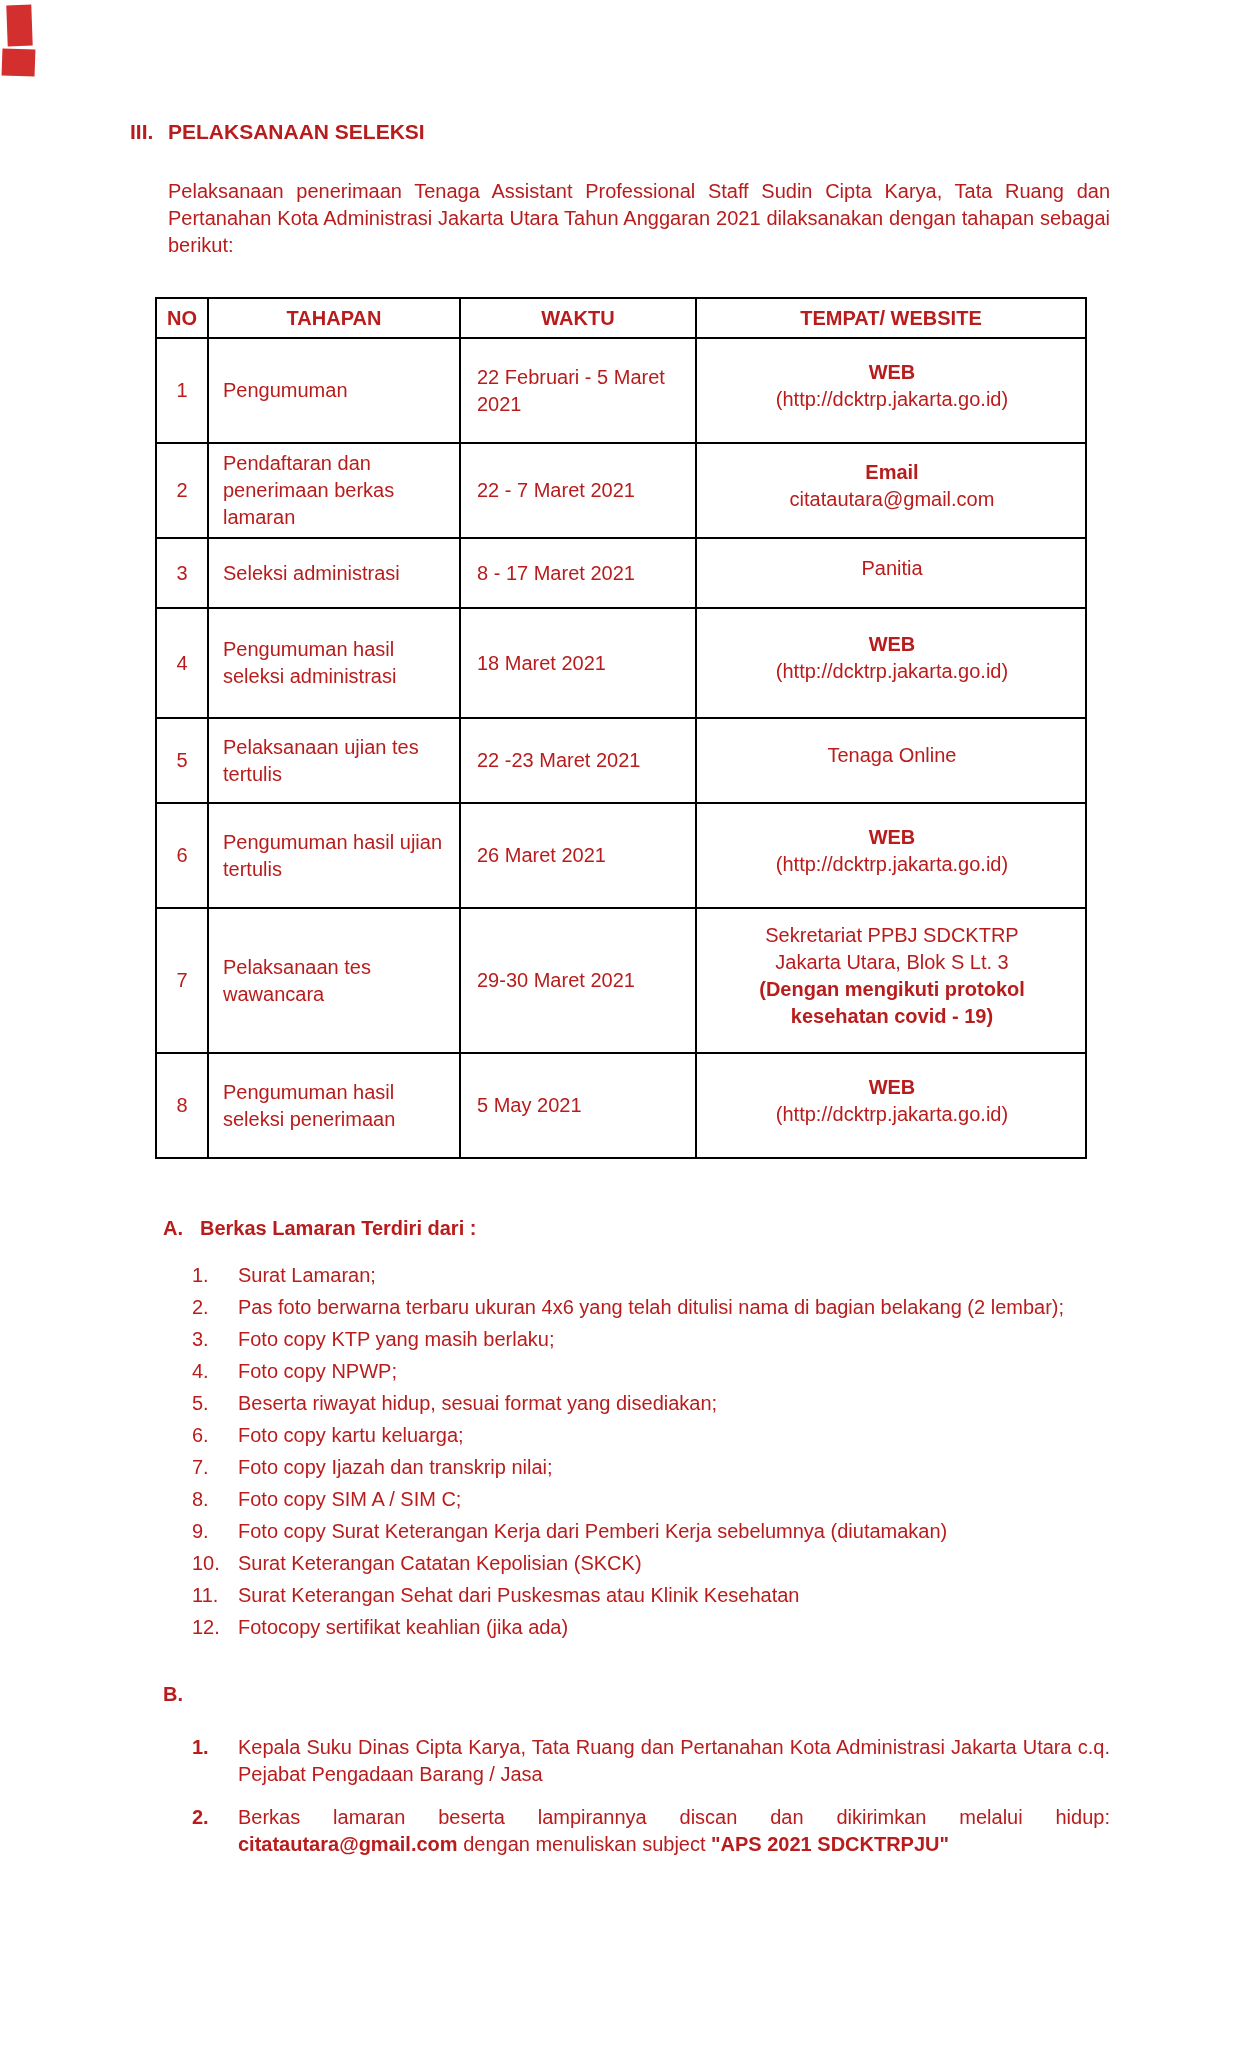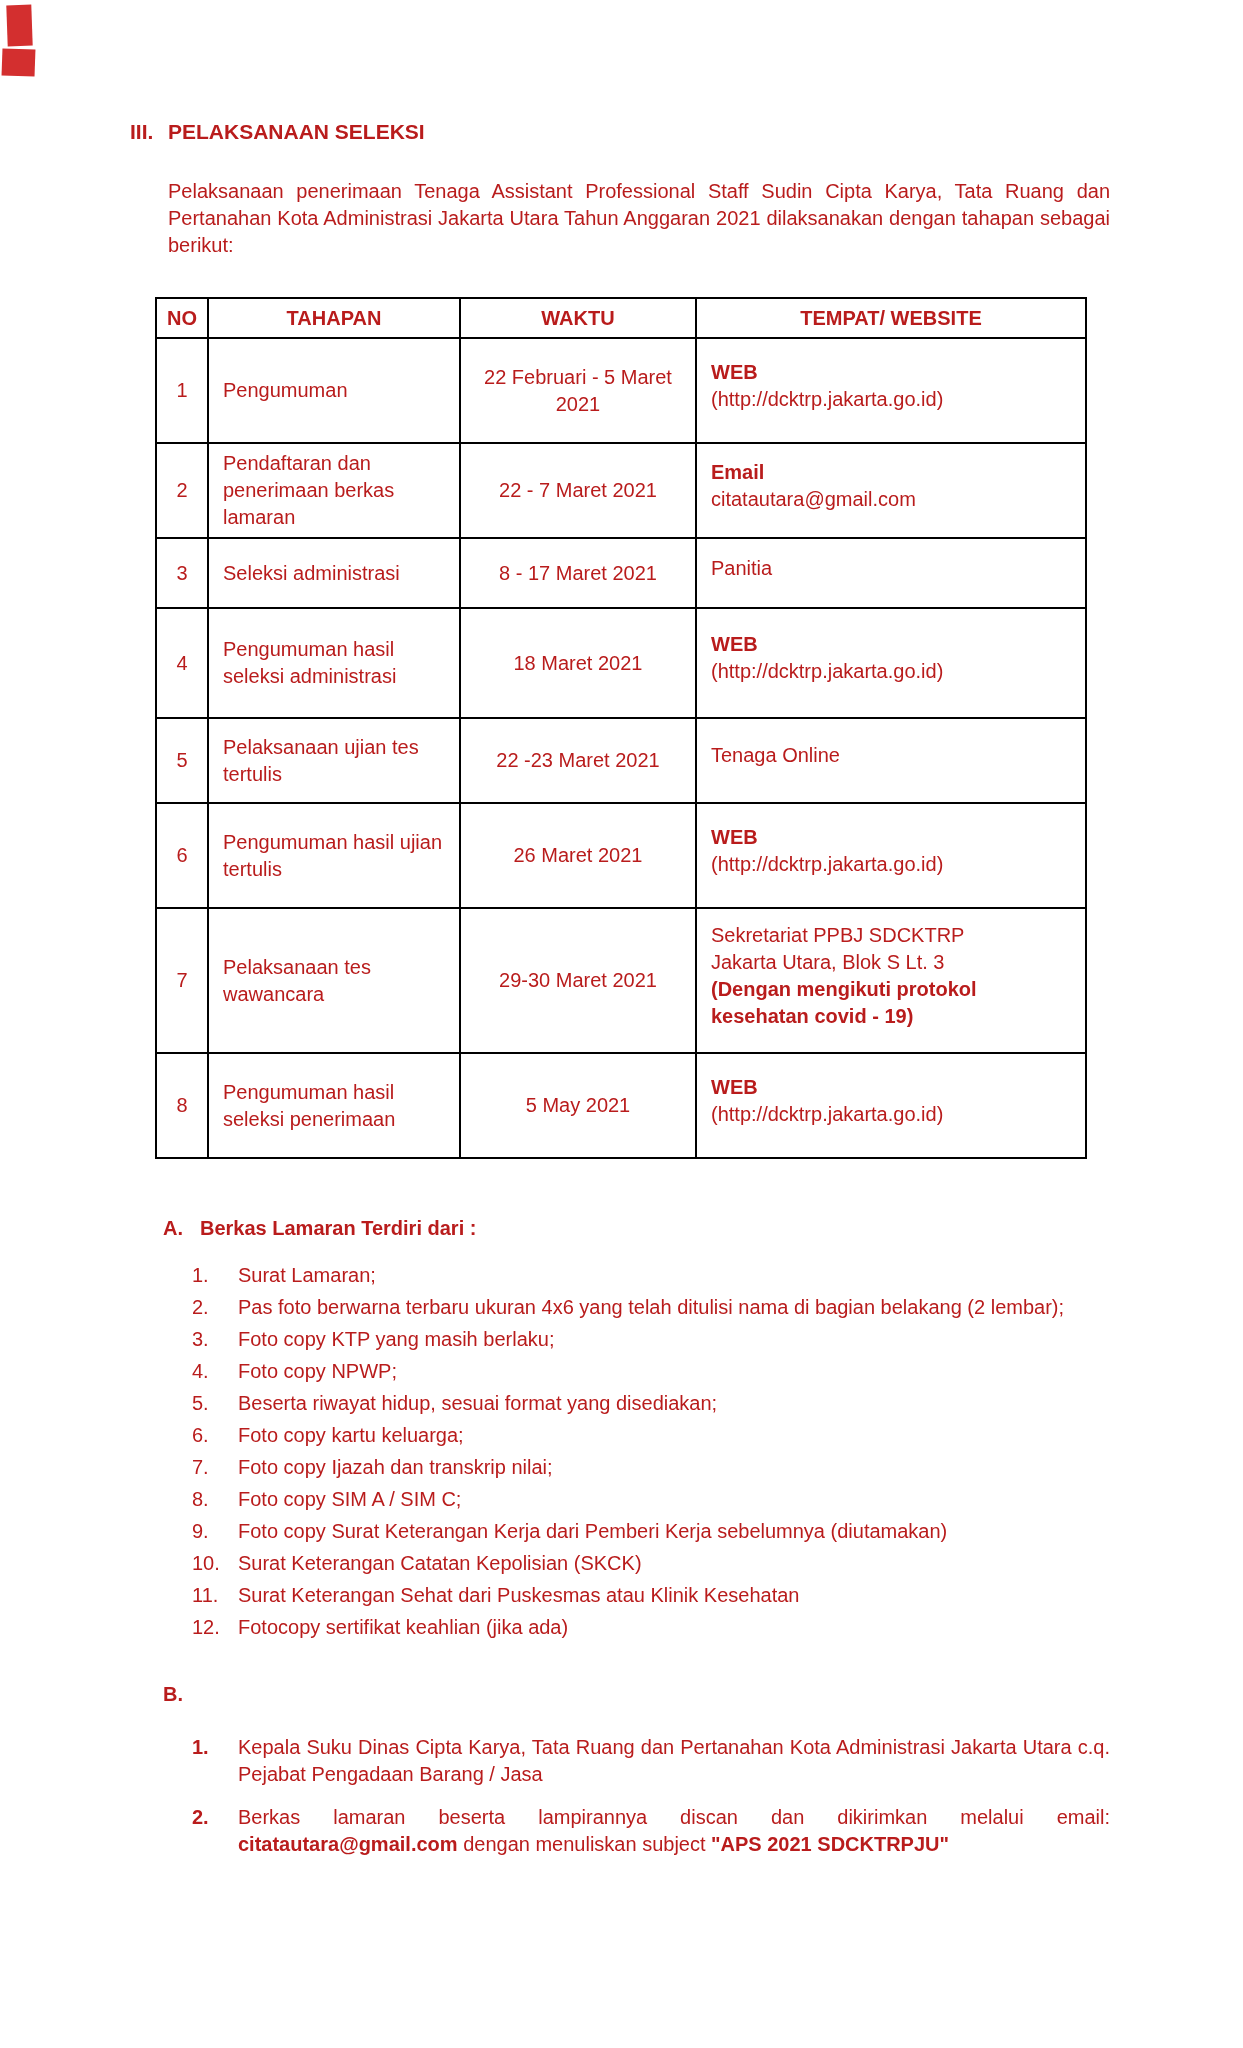--- a/index.html
+++ b/index.html
@@ -34,22 +34,22 @@
   table.sched col.c-waktu{width:236px;}
   table.sched col.c-tempat{width:390px;}
   table.sched th, table.sched td{
     border:2px solid #000;
     vertical-align:middle;
     font-size:20px;
   }
   table.sched th{font-weight:bold;text-align:center;height:34px;padding:2px 4px;}
   td.no-cell{text-align:center;}
   td.tahapan-cell{text-align:left;padding:6px 10px 6px 14px;}
-  td.waktu-cell{text-align:center;padding:6px 8px;}
-  td.tempat-cell{text-align:left;padding:6px 12px 16px 14px;}
+  td.waktu-cell{text-align:left;padding:6px 16px;}
+  td.tempat-cell{text-align:center;padding:6px 12px 16px 14px;}
   .blk{display:block;}
   b.blk{display:block;}
 
   .section-heading{display:flex;font-weight:bold;margin:56px 0 0 33px;}
   .section-heading .h-num{width:37px;flex:0 0 37px;}
   .section-heading.sb{margin-top:40px;}
   .section-heading.sb .h-num{width:43px;flex:0 0 43px;}
 
   .req-list{margin:20px 0 0 62px;width:918px;}
   .li{display:flex;margin-bottom:5px;}
@@ -233,18 +233,18 @@
       <span class="h-num">B.</span>
     </div>
 
     <div class="b-list">
       <div class="li">
         <span class="num">1.</span>
         <span class="txt">Kepala Suku Dinas Cipta Karya, Tata Ruang dan Pertanahan Kota Administrasi Jakarta Utara c.q. Pejabat Pengadaan Barang / Jasa</span>
       </div>
       <div class="li">
         <span class="num">2.</span>
-        <span class="txt"><span>Berkas lamaran beserta lampirannya discan dan dikirimkan melalui email: </span><b>citatautara@gmail.com</b><span> dengan menuliskan subject </span><b>"APS 2021 SDCKTRPJU"</b></span>
+        <span class="txt"><span>Berkas lamaran beserta lampirannya discan dan dikirimkan melalui hidup: </span><b>citatautara@gmail.com</b><span> dengan menuliskan subject </span><b>"APS 2021 SDCKTRPJU"</b></span>
       </div>
     </div>
 
   </div>
 </div>
 
 </body></html>

